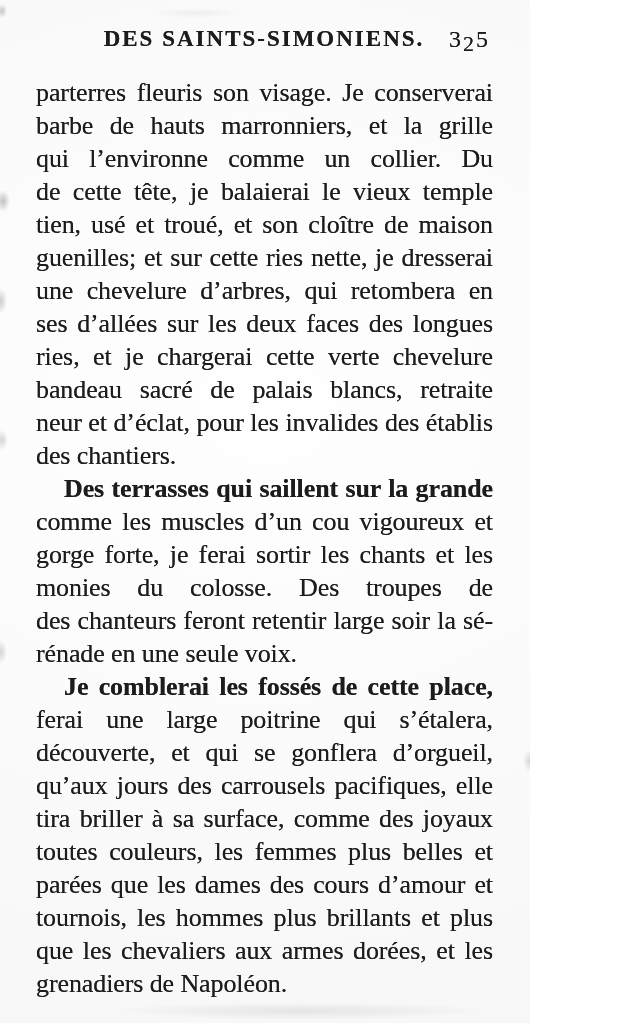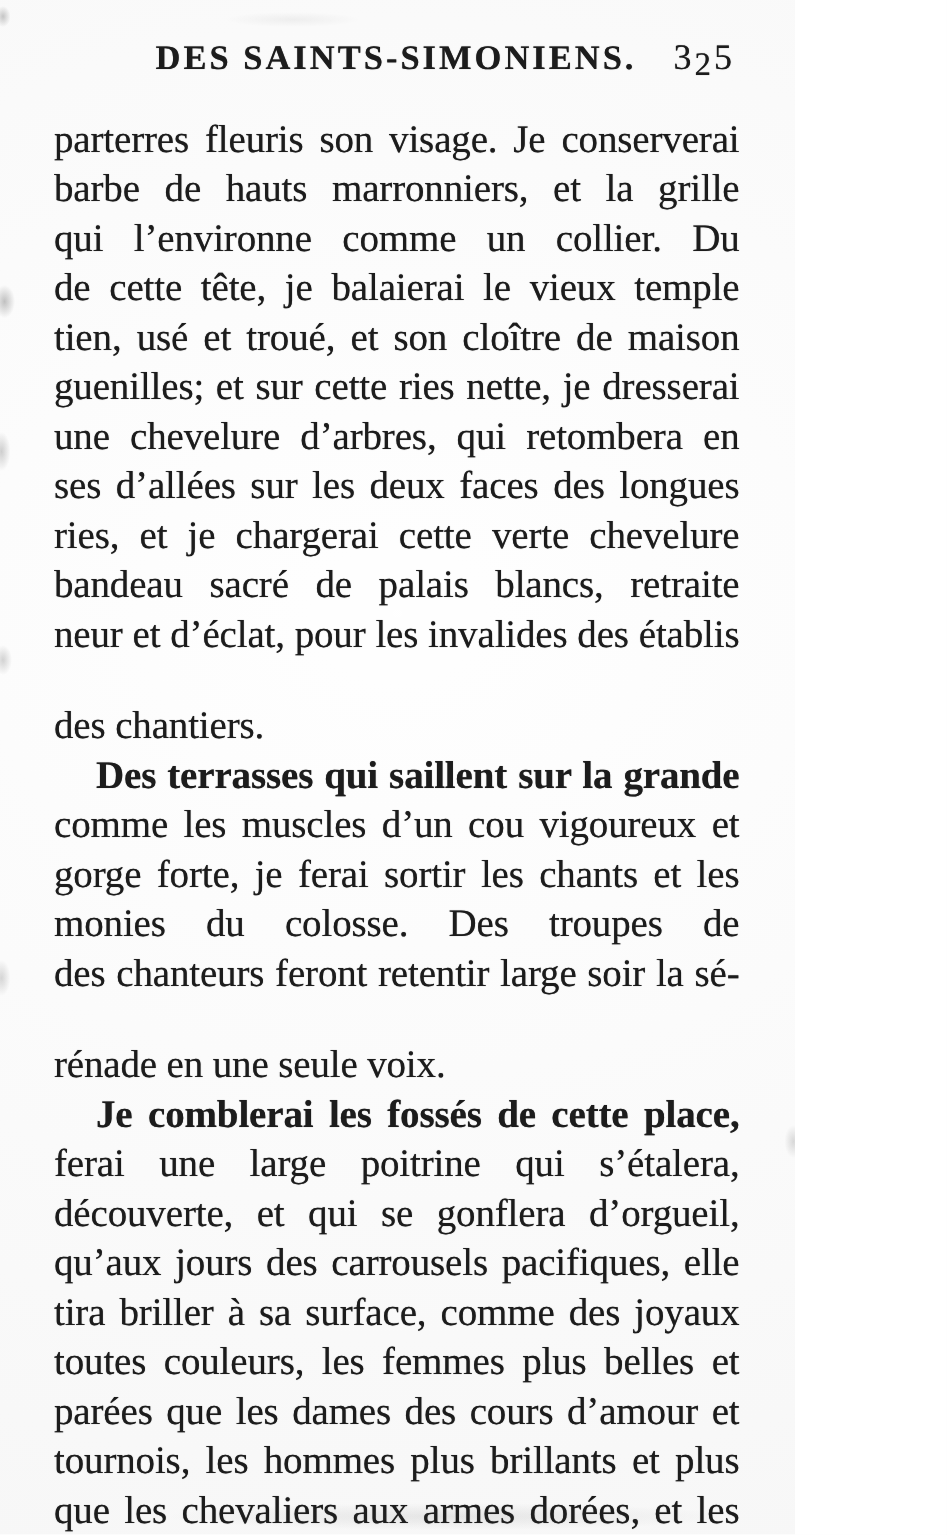--- a/index.html
+++ b/index.html
@@ -49,21 +49,21 @@
     font-size: 26px;
     line-height: 33px;
     height: 33px;
     overflow: hidden;
     letter-spacing: -0.1px;
     text-align: justify;
     text-align-last: justify;
     text-shadow: 0 0 0.5px rgba(25,25,25,0.75);
   }
   .ln.indent { text-indent: 28px; font-weight: bold; }
-  .ln.end { text-align-last: left; margin-top: 28px; }
+  .ln.end { text-align-last: left; }
   
   .smudge { position: absolute; pointer-events: none; }
   .s1 { left: -4px; top: 190px; width: 14px; height: 22px;
         background: radial-gradient(closest-side, rgba(40,40,40,0.28), transparent); }
   .s2 { left: -5px; top: 288px; width: 12px; height: 26px;
         background: radial-gradient(closest-side, rgba(40,40,40,0.22), transparent); }
   .s3 { left: -4px; top: 430px; width: 12px; height: 20px;
         background: radial-gradient(closest-side, rgba(40,40,40,0.20), transparent); }
   .s4 { left: -5px; top: 640px; width: 12px; height: 24px;
         background: radial-gradient(closest-side, rgba(40,40,40,0.18), transparent); }
@@ -115,20 +115,21 @@
     <div class="para">
       <div class="ln indent">Je comblerai les fossés de cette place, et j’en</div>
       <div class="ln">ferai une large poitrine qui s’étalera, bombée et</div>
       <div class="ln">découverte, et qui se gonflera d’orgueil, lors-</div>
       <div class="ln">qu’aux jours des carrousels pacifiques, elle sen-</div>
       <div class="ln">tira briller à sa surface, comme des joyaux de</div>
       <div class="ln">toutes couleurs, les femmes plus belles et plus</div>
       <div class="ln">parées que les dames des cours d’amour et des</div>
       <div class="ln">tournois, les hommes plus brillants et plus forts</div>
       <div class="ln">que les chevaliers aux armes dorées, et les vieux</div>
+      <div class="ln end">grenadiers de Napoléon.</div>
     </div>
 
   </main>
 
   <div class="smudge s1"></div>
   <div class="smudge s2"></div>
   <div class="smudge s3"></div>
   <div class="smudge s4"></div>
   <div class="smudge s5"></div>
   <div class="smudge s6"></div>

